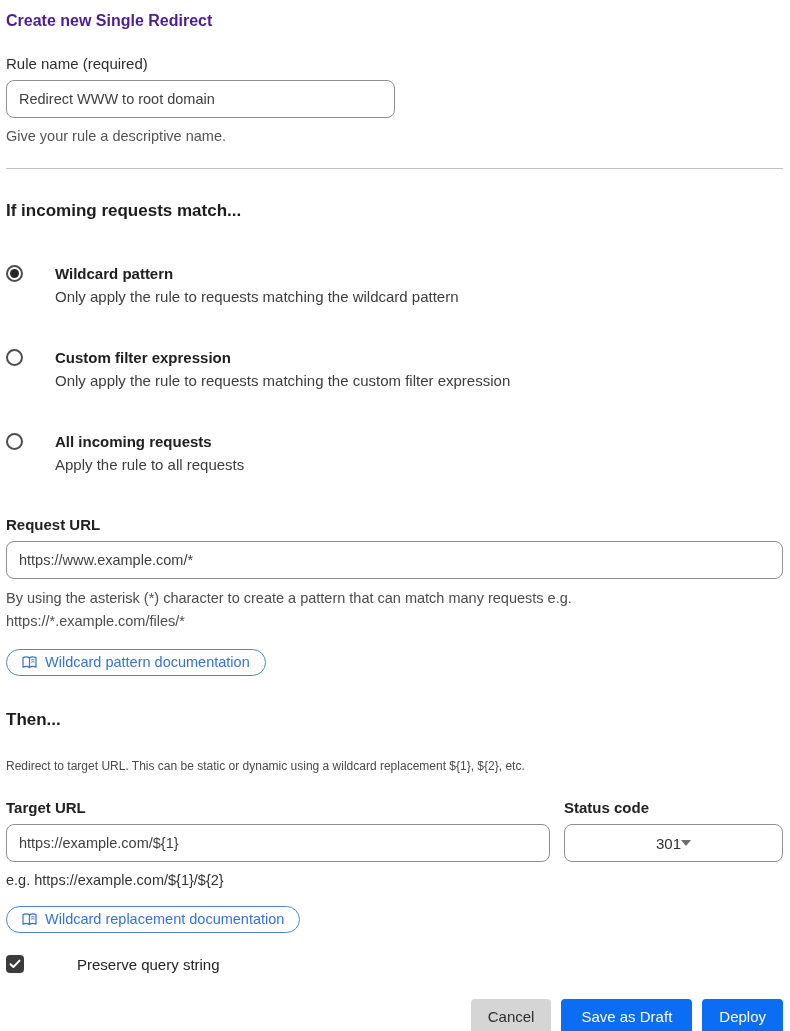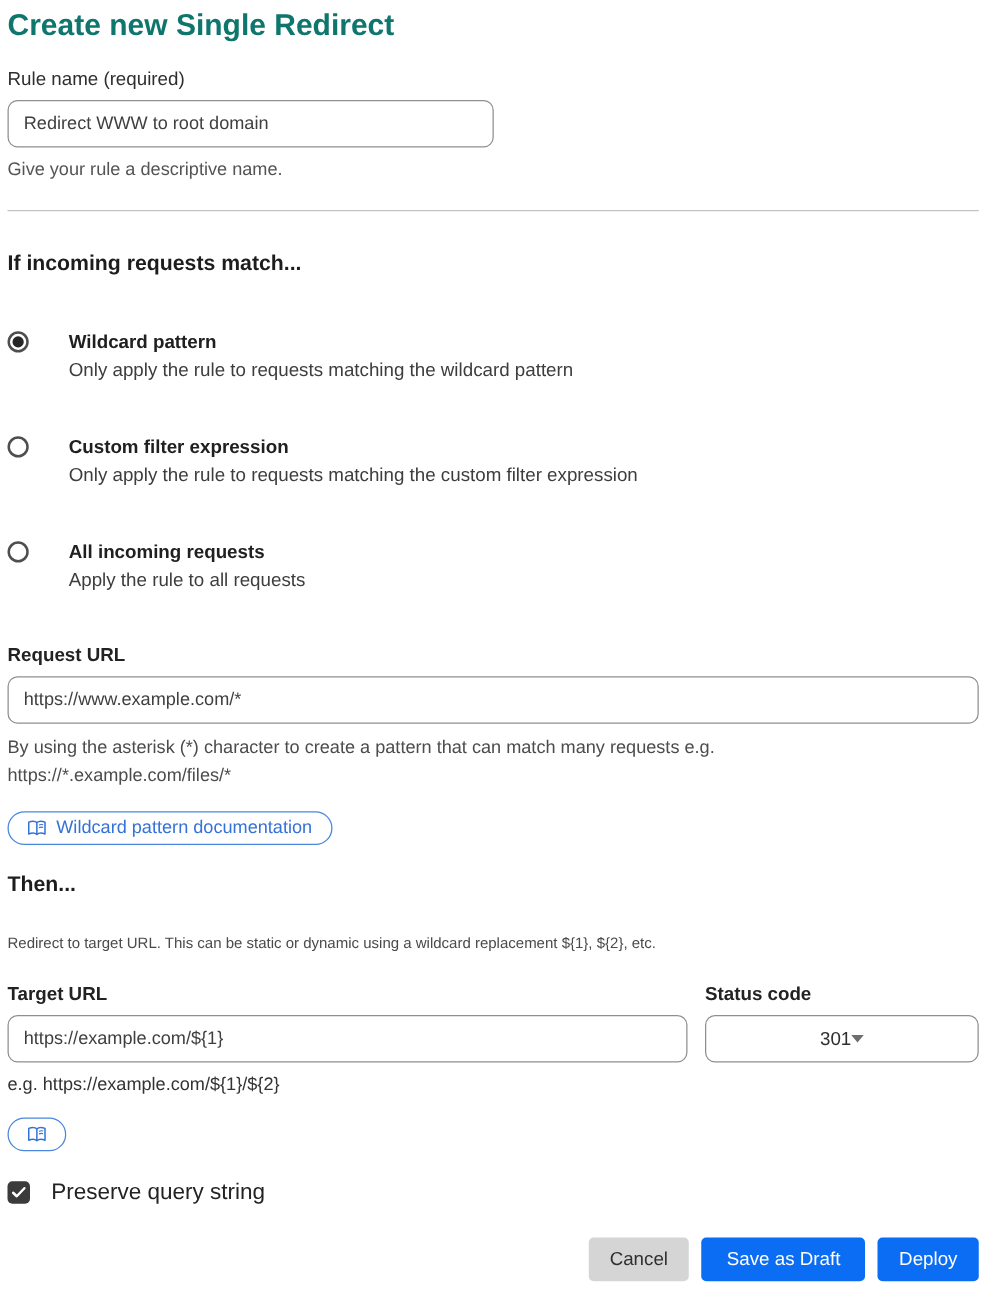--- a/index.html
+++ b/index.html
@@ -3,21 +3,21 @@
 <meta charset="utf-8">
 <style>
   * { box-sizing: border-box; margin: 0; padding: 0; }
   html, body { background: #ffffff; }
   body {
     width: 790px; height: 1031px; overflow: hidden;
     font-family: "Liberation Sans", sans-serif;
     color: #1c1c1c;
     padding: 8px 7px 0 6px;
   }
-  .page-title { font-size: 24px; font-weight: 700; color: #0f766e; line-height: 26px; }
+  .page-title { font-size: 16px; font-weight: 700; color: #4c1d95; line-height: 26px; }
 
   .field-label { font-size: 15px; color: #2e2e2e; margin-top: 20px; line-height: 20px; }
   .field-label.bold { font-weight: 700; color: #222; }
 
   .text-input {
     display: block; margin-top: 6px; height: 38px;
     border: 1px solid #8f8f8f; border-radius: 8px;
     padding: 16px 12px; font-size: 14.5px; color: #3f3f3f;
     font-family: "Liberation Sans", sans-serif;
     background: #fff; outline: none; width: 100%;
@@ -71,21 +71,21 @@
     width: 0; height: 0;
     border-left: 5.5px solid transparent; border-right: 5.5px solid transparent;
     border-top: 6px solid #6e6e6e;
   }
 
   .checkbox-row { display: flex; align-items: center; gap: 17px; margin-top: 22px; cursor: pointer; }
   .checkbox-box {
     width: 18px; height: 18px; border-radius: 4px; background: #3b3b3b;
     display: flex; align-items: center; justify-content: center; flex: 0 0 auto;
   }
-  .checkbox-label { font-size: 18px; color: #232323; }
+  .checkbox-label { font-size: 15px; color: #232323; margin-left: 36px; }
 
   .footer { display: flex; justify-content: flex-end; align-items: center; gap: 10px; margin-top: 26px; }
   .btn {
     height: 35px; border: none; border-radius: 4px; font-size: 15px;
     font-family: "Liberation Sans", sans-serif; cursor: pointer; padding: 0 17px;
   }
   .btn-cancel { background: #d5d5d5; color: #2f2f2f; }
   .btn-primary { background: #0b6cf4; color: #ffffff; }
   .btn-save { padding: 0 20px; }
 </style>
@@ -139,21 +139,21 @@
   <span>
     <svg width="15" height="13" viewBox="0 0 16 14" fill="none" stroke="currentColor" stroke-width="1.3" stroke-linejoin="round">
       <path d="M8 2.2 C6.5 0.9 3.2 0.9 1 1.8 V12 C3.2 11.1 6.5 11.1 8 12.4 C9.5 11.1 12.8 11.1 15 12 V1.8 C12.8 0.9 9.5 0.9 8 2.2 Z"></path>
       <path d="M8 2.2 V12.4"></path>
       <path d="M9.8 4.3 C11.2 3.8 12.6 3.8 13.4 4.1 M9.8 6.6 C11.2 6.1 12.6 6.1 13.4 6.4" stroke-width="1"></path>
     </svg>
   </span>
   <span>Wildcard pattern documentation</span>
 </button>
 
-<h2 class="section-heading" style="margin-top:21px;">Then...</h2>
+<h2 class="section-heading" style="margin-top:33px;">Then...</h2>
 
 <p class="then-desc">Redirect to target URL. This can be static or dynamic using a wildcard replacement ${1}, ${2}, etc.</p>
 
 <div class="two-col">
   <div class="col-target">
     <div class="field-label bold">Target URL</div>
     <input class="text-input" type="text" value="https://example.com/${1}" style="">
     <div class="help-text" style="color:#333;">e.g. https://example.com/${1}/${2}</div>
   </div>
   <div class="col-status">
@@ -166,20 +166,21 @@
 </div>
 
 <button class="doc-button" style="margin-top:15px;">
   <span>
     <svg width="15" height="13" viewBox="0 0 16 14" fill="none" stroke="currentColor" stroke-width="1.3" stroke-linejoin="round">
       <path d="M8 2.2 C6.5 0.9 3.2 0.9 1 1.8 V12 C3.2 11.1 6.5 11.1 8 12.4 C9.5 11.1 12.8 11.1 15 12 V1.8 C12.8 0.9 9.5 0.9 8 2.2 Z"></path>
       <path d="M8 2.2 V12.4"></path>
       <path d="M9.8 4.3 C11.2 3.8 12.6 3.8 13.4 4.1 M9.8 6.6 C11.2 6.1 12.6 6.1 13.4 6.4" stroke-width="1"></path>
     </svg>
   </span>
+  <span>Wildcard replacement documentation</span>
 </button>
 
 <div class="checkbox-row">
   <span class="checkbox-box">
     <svg width="12" height="10" viewBox="0 0 12 10" fill="none" stroke="#ffffff" stroke-width="2" stroke-linecap="round" stroke-linejoin="round">
       <path d="M1.5 5.2 L4.4 8 L10.5 1.6"></path>
     </svg>
   </span>
   <span class="checkbox-label">Preserve query string</span>
 </div>

